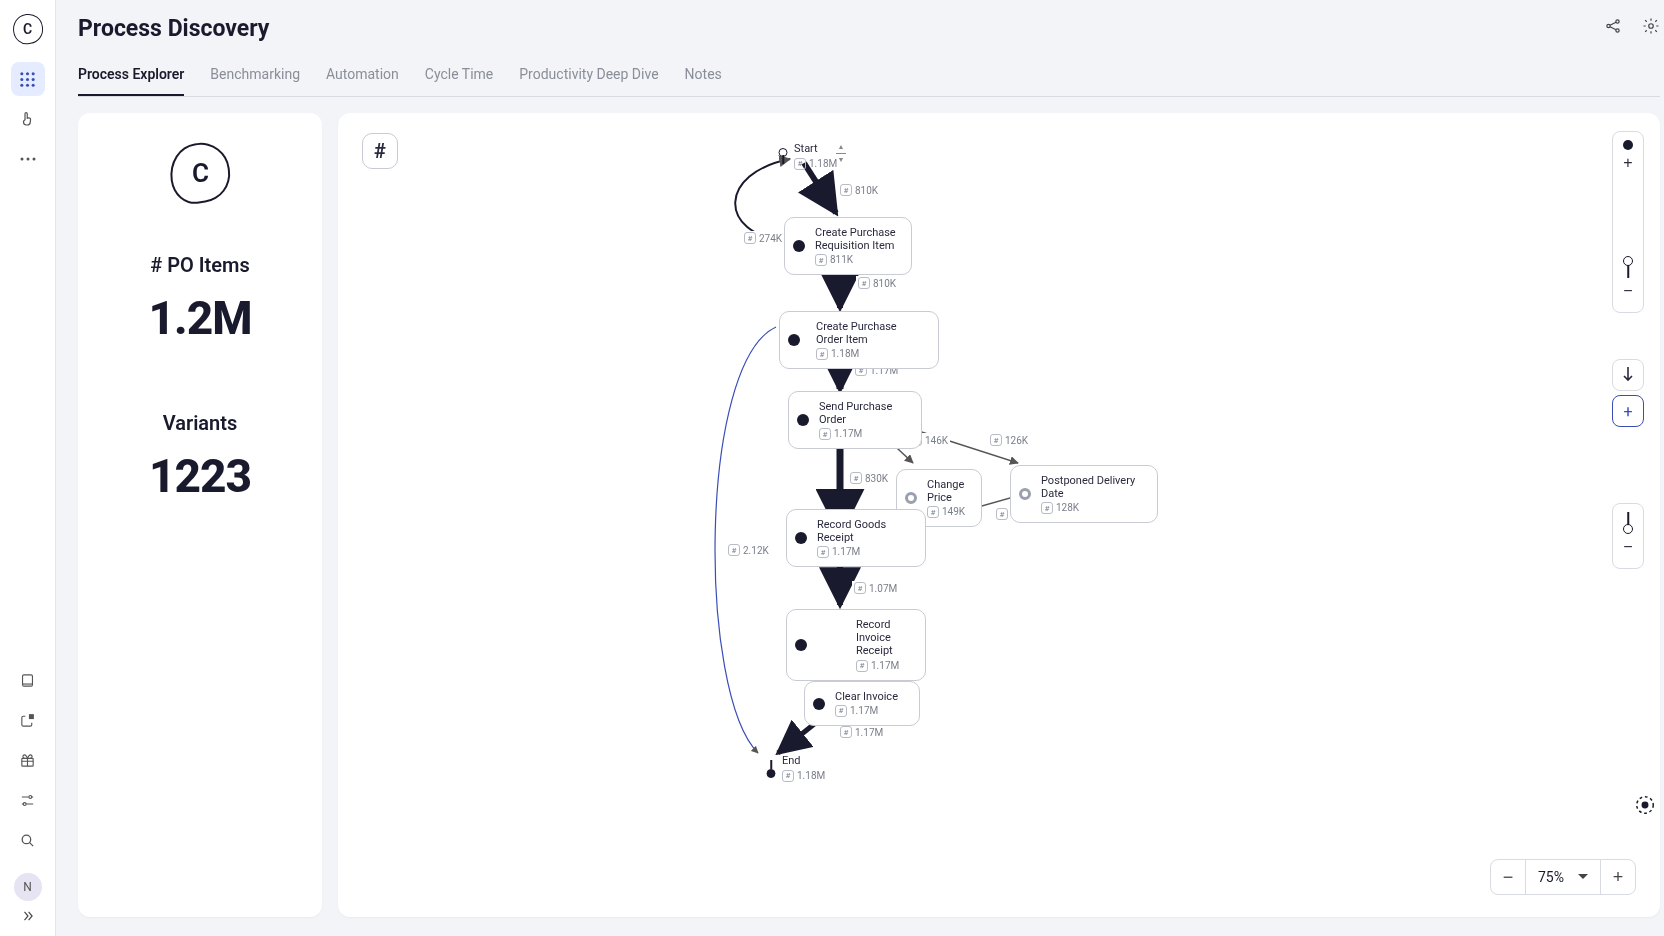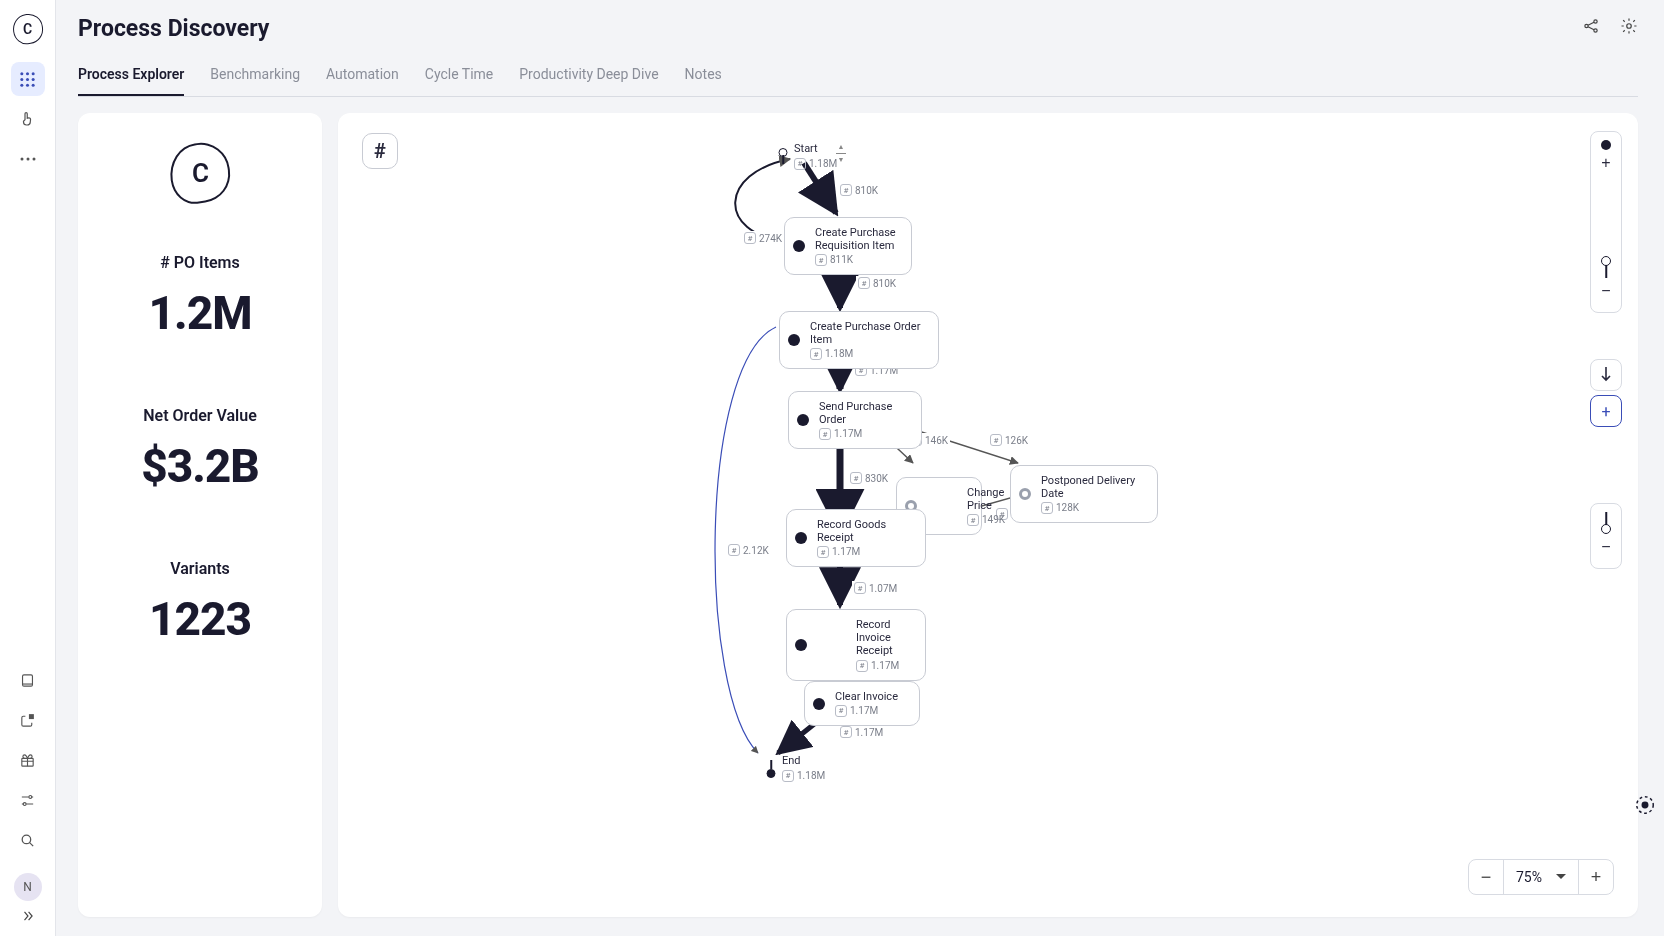--- a/index.html
+++ b/index.html
@@ -50,21 +50,21 @@
     width:28px;height:28px;border-radius:50%;
     background:#e6e3f2;display:flex;align-items:center;justify-content:center;
     font-size:12px;color:#555;margin-top:10px;
   }
   .rail-chevrons { margin-top:8px;color:#444;font-size:14px;}
 
   
   .main {
     position:absolute;
     left:56px; top:0; right:0; bottom:0;
-    padding: 0 26px 12px 22px;
+    padding: 0 4px 12px 22px;
   }
   .header {
     display:flex; align-items:center; justify-content:space-between;
     height:56px;
   }
   .title { font-size:23px; font-weight:700; }
   .header-actions { display:flex; gap:20px; color:#444; }
   .header-actions svg { width:18px; height:18px; cursor:pointer; }
 
   .tabs {
@@ -97,21 +97,21 @@
     width:60px;height:60px;
     border:2px solid #1a1a2e;
     border-radius:50% 50% 50% 40% / 58% 50% 50% 46%;
     display:flex;align-items:center;justify-content:center;
     font-size:26px;font-weight:600;
     transform:rotate(-8deg);
     margin-bottom:50px;
   }
   .kpi-logo span { transform:rotate(8deg); }
   .kpi-block { text-align:center; margin-bottom:66px; }
-  .kpi-label { font-size:16px; font-weight:600; color:#1a1a2e; margin-bottom:14px;}
+  .kpi-label { font-size:20px; font-weight:600; color:#1a1a2e; margin-bottom:14px;}
   .kpi-value { font-size:46px; font-weight:800; color:#1a1a2e; letter-spacing:-1px;}
 
   
   .canvas-card {
     flex:1;
     background:#fff;
     border-radius:12px;
     position:relative;
     overflow:hidden;
     box-shadow: 0 1px 2px rgba(0,0,0,0.04);
@@ -352,24 +352,20 @@
   <div class="content">
 
     <div class="kpi-card">
       <div class="kpi-logo">
           <span>C</span>
         </div>
       <div class="kpi-block">
         <div class="kpi-label"># PO Items</div>
         <div class="kpi-value">1.2M</div>
       </div>
-      <div class="kpi-block">
-        <div class="kpi-label">Net Order Value</div>
-        <div class="kpi-value">$3.2B</div>
-      </div>
       <div class="kpi-block" style="margin-bottom:0">
         <div class="kpi-label">Variants</div>
         <div class="kpi-value">1223</div>
       </div>
     </div>
 
     <div class="canvas-card">
       <div class="hash-chip">#</div>
 
       <div class="side-ctrl" style="top:18px;">
@@ -502,21 +498,21 @@
           <div class="dot"></div>
           <div class="body">
             <span class="name">Create Purchase Requisition Item</span>
             <span class="count">
                 <span class="tiny-hash">#</span>
                 <span>811K</span>
               </span>
           </div>
         </div>
 
-        <div class="node" style="left:441px;top:198px;width:160px;">
+        <div class="node" style="left:441px;top:198px;width:160px;gap:6px;">
           <div class="dot"></div>
           <div class="body">
             <span class="name">Create Purchase Order Item</span>
             <span class="count">
                 <span class="tiny-hash">#</span>
                 <span>1.18M</span>
               </span>
           </div>
         </div>
 
@@ -524,21 +520,21 @@
           <div class="dot"></div>
           <div class="body">
             <span class="name">Send Purchase Order</span>
             <span class="count">
                 <span class="tiny-hash">#</span>
                 <span>1.17M</span>
               </span>
           </div>
         </div>
 
-        <div class="node" style="left:558px;top:364px;width:86px;gap:40px;">
+        <div class="node" style="left:558px;top:356px;width:86px;">
           <div class="dot ring"></div>
           <div class="body">
             <span class="name">Change Price</span>
             <span class="count">
                 <span class="tiny-hash">#</span>
                 <span>149K</span>
               </span>
           </div>
         </div>
 

